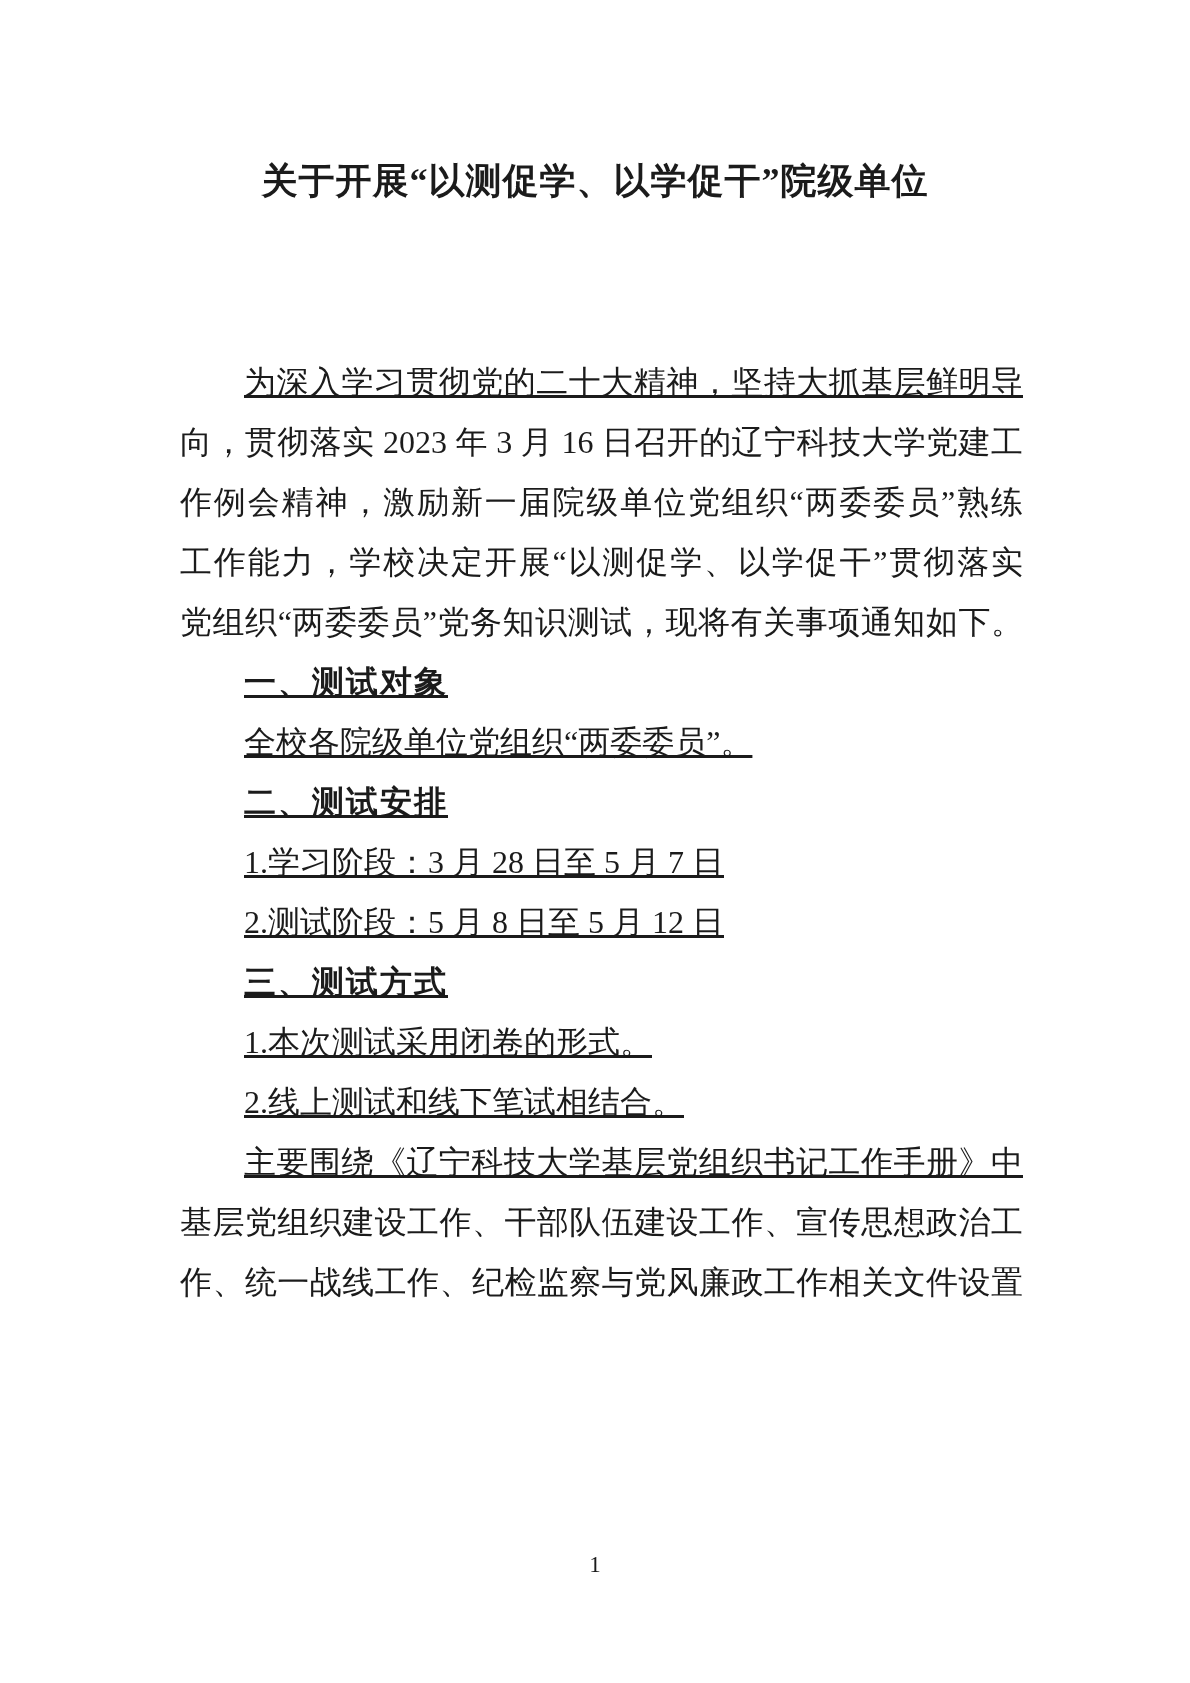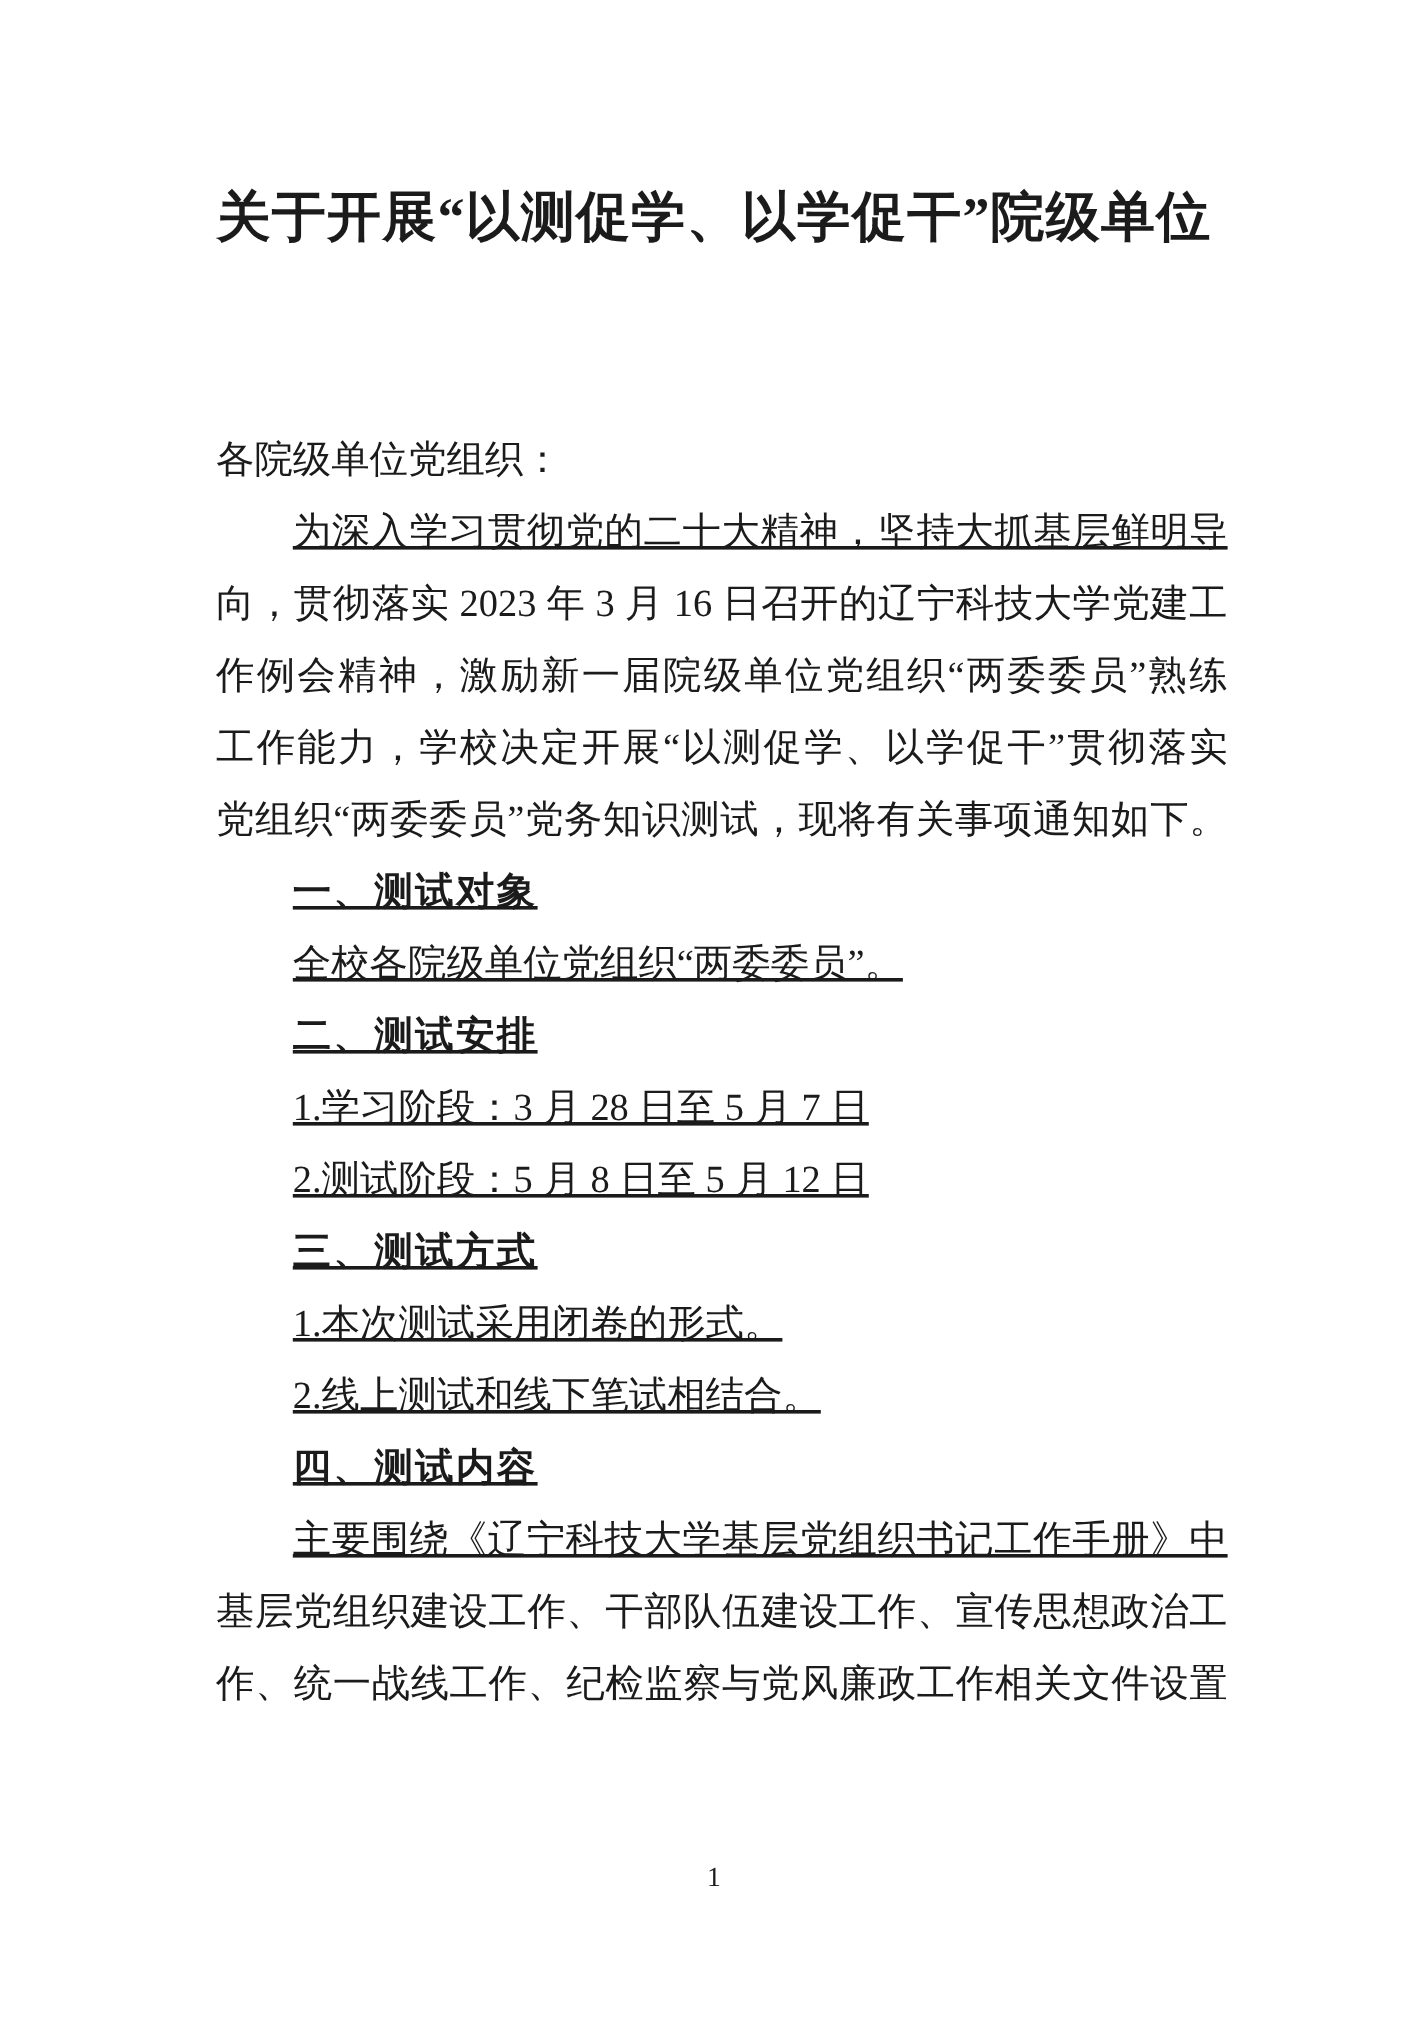--- a/index.html
+++ b/index.html
@@ -14,21 +14,21 @@
     overflow: hidden;
   }
 
   .title {
     position: absolute;
     top: 146px;
     left: 90px;
     right: 90px;
     text-align: center;
     font-weight: 700;
-    font-size: 45px;
+    font-size: 36px;
     line-height: 70px;
     letter-spacing: 1px;
   }
 
   .doc-body {
     position: absolute;
     top: 352px;
     left: 180px;
     width: 843px;
   }
@@ -68,35 +68,33 @@
 </head>
 <body>
 
 <div class="page">
 
   <div class="title">
     <div>关于开展“以测促学、以学促干”院级单位</div>
   </div>
 
   <div class="doc-body">
-      <div class="line">各院级单位党组织：</div>
       <div class="line indent justify">为深入学习贯彻党的二十大精神，坚持大抓基层鲜明导</div>
       <div class="line justify">向，贯彻落实 2023 年 3 月 16 日召开的辽宁科技大学党建工</div>
       <div class="line justify">作例会精神，激励新一届院级单位党组织“两委委员”熟练</div>
       <div class="line justify">工作能力，学校决定开展“以测促学、以学促干”贯彻落实</div>
       <div class="line justify">党组织“两委委员”党务知识测试，现将有关事项通知如下。</div>
       <div class="line indent heading">一、测试对象</div>
       <div class="line indent">全校各院级单位党组织“两委委员”。</div>
       <div class="line indent heading">二、测试安排</div>
       <div class="line indent">1.学习阶段：3 月 28 日至 5 月 7 日</div>
       <div class="line indent">2.测试阶段：5 月 8 日至 5 月 12 日</div>
       <div class="line indent heading">三、测试方式</div>
       <div class="line indent">1.本次测试采用闭卷的形式。</div>
       <div class="line indent">2.线上测试和线下笔试相结合。</div>
-      <div class="line indent heading">四、测试内容</div>
       <div class="line indent justify">主要围绕《辽宁科技大学基层党组织书记工作手册》中</div>
       <div class="line justify">基层党组织建设工作、干部队伍建设工作、宣传思想政治工</div>
       <div class="line justify">作、统一战线工作、纪检监察与党风廉政工作相关文件设置</div>
     </div>
 
   <div class="page-number">1</div>
 
 </div>
 
 </body></html>

